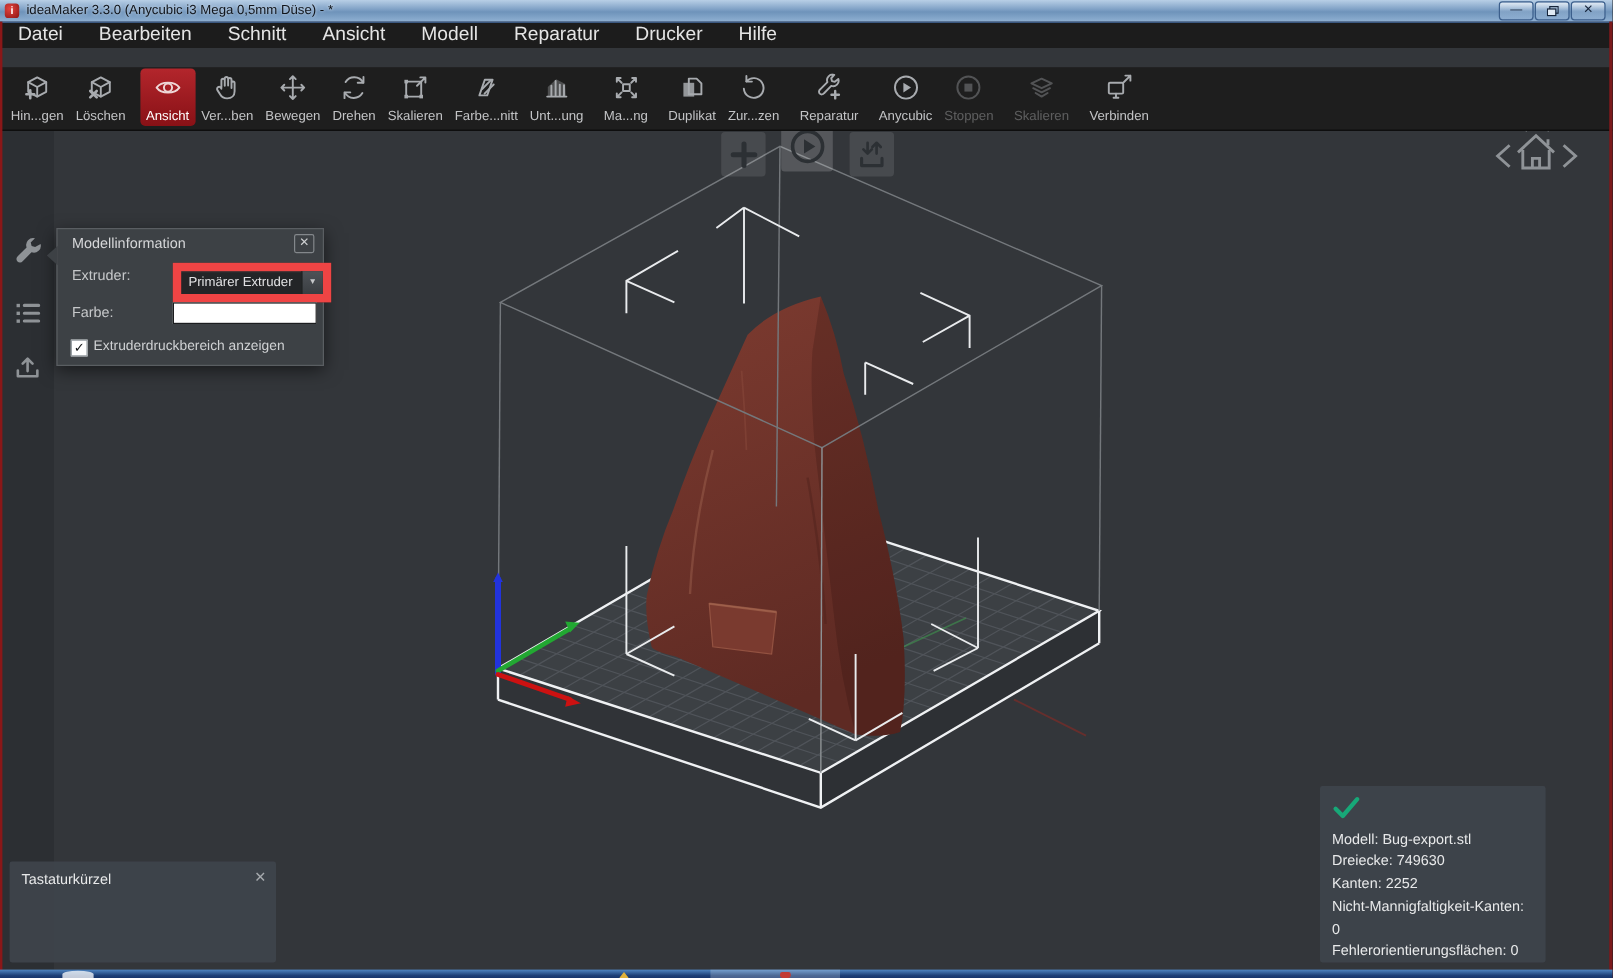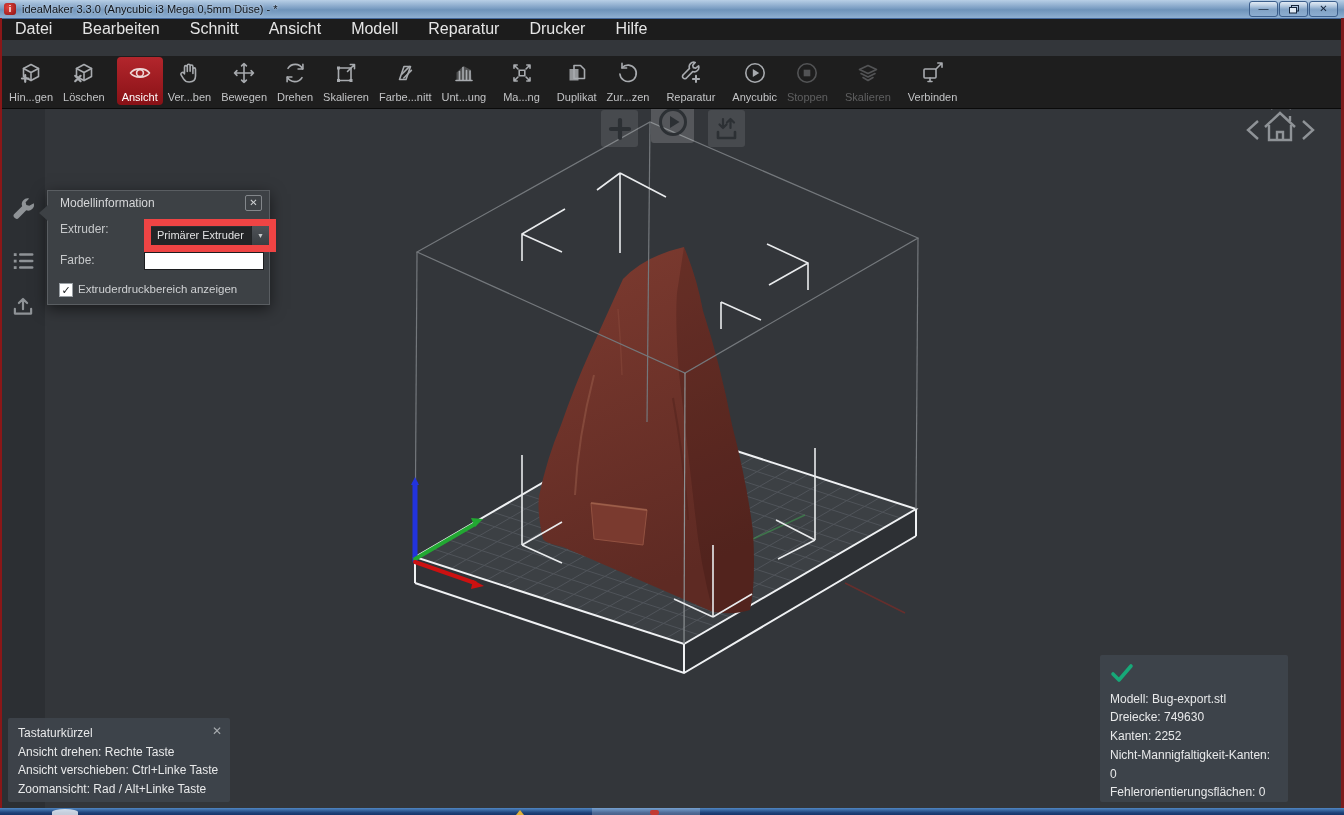--- a/index.html
+++ b/index.html
@@ -403,25 +403,20 @@
     </div>
     <div class="dlg-label" style="top:62px">Farbe:</div>
     <div class="dlg-color"></div>
     <div class="dlg-check">✓</div>
     <div class="dlg-chklb">Extruderdruckbereich anzeigen</div>
   </div>
 
   <div class="panel shortcuts">
     <div class="close">✕</div>
     <div>Tastaturkürzel</div>
-    <div id="shortcut-lines">
-        <div>Ansicht drehen: Rechte Taste</div>
-        <div>Ansicht verschieben: Ctrl+Linke Taste</div>
-        <div>Zoomansicht: Rad / Alt+Linke Taste</div>
-      </div>
   </div>
 
   <div class="panel status">
     <svg class="check" width="24" height="20" viewBox="0 0 24 20">
       <polyline points="3,11 9,17 21,3" fill="none" stroke="#17a878" stroke-width="3.6" stroke-linecap="round" stroke-linejoin="round"></polyline>
     </svg>
     <div id="status-lines">
         <div>Modell: Bug-export.stl</div>
         <div>Dreiecke: 749630</div>
         <div>Kanten: 2252</div>

